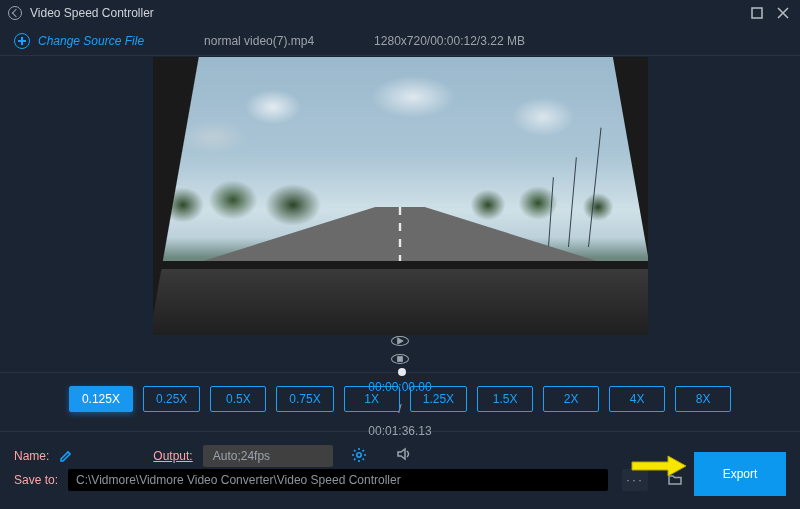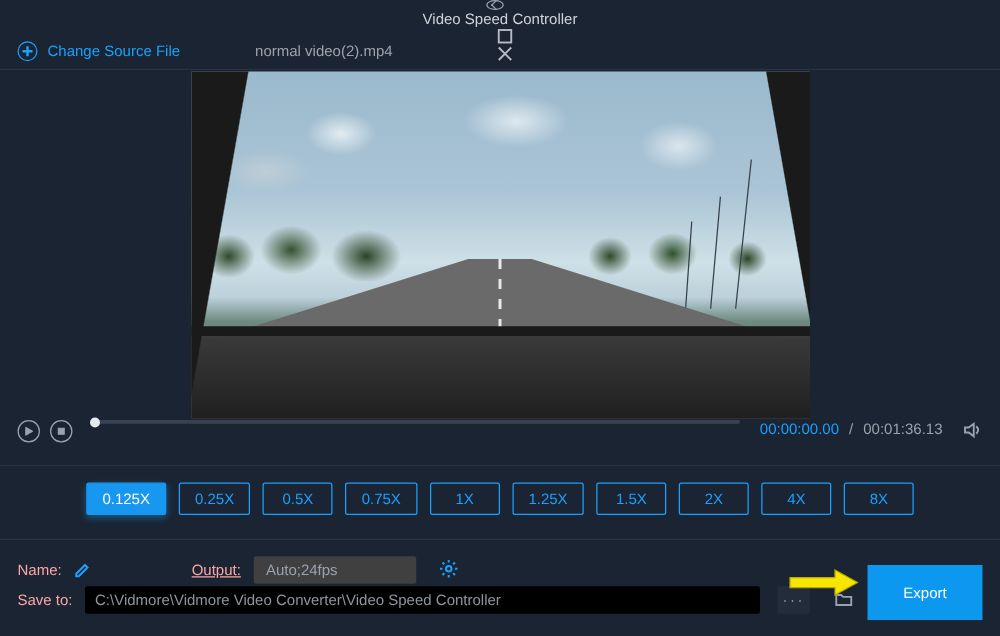--- a/index.html
+++ b/index.html
@@ -1,29 +1,29 @@
 <!DOCTYPE html>
 <html><head>
 <meta charset="utf-8">
 <style>
   * { margin: 0; padding: 0; box-sizing: border-box; font-family: -apple-system, "Segoe UI", Arial, sans-serif; }
   html, body { width: 800px; height: 509px; background: #1b2432; color: #c7ccd3; overflow: hidden; font-size: 12px; }
 
   
-  .titlebar { height: 26px; background: #1b2432; display: flex; align-items: center; padding: 0 8px; flex-direction: column; }
+  .titlebar { height: 26px; background: #1b2432; display: flex; align-items: center; padding: 0 8px; }
   .titlebar .logo { width: 14px; height: 14px; border: 1.5px solid #9aa2ad; border-radius: 50%; display: inline-flex; align-items: center; justify-content: center; margin-right: 8px; }
   .titlebar .logo::before { content:""; width:5px; height:5px; border:1.5px solid #9aa2ad; border-right:0; border-bottom:0; transform: rotate(-45deg); margin-left:1px; }
   .titlebar .title { font-size: 12px; color:#cfd4da; }
   .titlebar .spacer { flex: 1; }
   .winctl { width: 18px; height: 18px; margin-left: 8px; display:inline-flex; align-items:center; justify-content:center; color:#b7bdc6; }
   .winctl svg { width:14px; height:14px; stroke:#b7bdc6; fill:none; stroke-width:1.5; }
 
   
   .sourcebar { height: 30px; display:flex; align-items:center; padding: 0 14px; gap: 60px; font-size:12px; color:#9da3ac; border-bottom: 1px solid #2a3242; }
-  .change-src { display:flex; align-items:center; gap:8px; color:#18a1ff; cursor:pointer; }
+  .change-src { display:flex; align-items:center; gap:8px; color:#18a1ff; cursor:pointer;font-style:italic; }
   .plus-icon { width:16px; height:16px; border:1.5px solid #18a1ff; border-radius:50%; display:inline-flex; align-items:center; justify-content:center; }
   .plus-icon svg { width:10px; height:10px; stroke:#18a1ff; stroke-width:2; }
 
   
   .stage { height: 280px; background:#1b2432; display:flex; align-items:center; justify-content:center; }
   .video-frame { width: 495px; height: 278px; background:#111; position:relative; overflow:hidden; }
   .sky { position:absolute; inset:0; background: linear-gradient(180deg,#9bb9cd 0%,#aac5d5 35%,#cfe0e7 55%,#bcd1db 65%,#6f8a82 72%,#5f7868 80%,#6b6f70 80%,#6b6f70 100%); }
   .clouds { position:absolute; top:10px; left:0; right:0; height:120px; background:
       radial-gradient(40px 25px at 120px 40px, rgba(255,255,255,0.7), transparent 70%),
       radial-gradient(60px 30px at 260px 30px, rgba(255,255,255,0.65), transparent 70%),
@@ -40,21 +40,21 @@
       radial-gradient(25px 22px at 40px 50px,#2e4a2a,transparent 70%),
       radial-gradient(28px 24px at 90px 48px,#30502b,transparent 70%),
       radial-gradient(22px 20px at 150px 52px,#2b4426,transparent 70%); }
   .dashboard { position:absolute; left:0; right:0; bottom:0; height:74px; background:linear-gradient(180deg,#3a3a3a 0%, #2a2a2a 60%,#1f1f1f 100%); border-top:8px solid #1a1a1a; }
   .pillar-left { position:absolute; left:0; top:0; width:64px; height:100%; background:linear-gradient(100deg,#1a1a1a 0%,#1a1a1a 40%, transparent 41%); }
   .pillar-right { position:absolute; right:0; top:0; width:50px; height:100%; background:linear-gradient(260deg,#1a1a1a 0%,#1a1a1a 35%, transparent 36%); }
   .poles { position:absolute; right:30px; top:40px; width:150px; height:150px; }
   .poles .p { position:absolute; width:1px; background:#36424a; transform-origin:bottom; }
 
   
-  .transport { height:30px; display:flex; padding:0 14px; gap:8px; }
+  .transport { height:30px; display:flex; align-items:center; padding:0 14px; gap:8px;flex-direction:column; }
   .circle-btn { width:18px; height:18px; border:1.3px solid #9aa2ad; border-radius:50%; display:inline-flex; align-items:center; justify-content:center; }
   .circle-btn svg { width:8px; height:8px; fill:#9aa2ad; stroke:#9aa2ad; }
   .seek { flex:1; height:3px; background:#3a4251; position:relative; margin:0 8px; border-radius:2px; }
   .seek .thumb { position:absolute; left:0; top:50%; width:8px; height:8px; background:#e6e9ed; border-radius:50%; transform:translate(-2px,-50%); }
   .time-cur { color:#18a1ff; font-variant-numeric:tabular-nums; }
   .time-dur { color:#9aa2ad; font-variant-numeric:tabular-nums; }
   .vol { margin-left:8px; }
   .vol svg { width:16px; height:16px; stroke:#9aa2ad; fill:none; stroke-width:1.5; }
 
   
@@ -111,21 +111,22 @@
 
 <div class="sourcebar">
   <div class="change-src">
     <span class="plus-icon">
       <svg viewBox="0 0 10 10">
           <path d="M5 1 V9 M1 5 H9"></path>
         </svg>
     </span>
     <span>Change Source File</span>
   </div>
-  <span>normal video(2).mp4</span>
+  <span>normal video(7).mp4</span>
+  <span>1280x720/00:00:12/3.22 MB</span>
 </div>
 
 <div class="stage">
   <div class="video-frame">
     <div class="sky"></div>
     <div class="clouds"></div>
     <div class="trees-left"></div>
     <div class="trees-right"></div>
     <div class="poles">
       <div class="p" style="left:120px; bottom:0; height:120px; transform:rotate(6deg)"></div>

